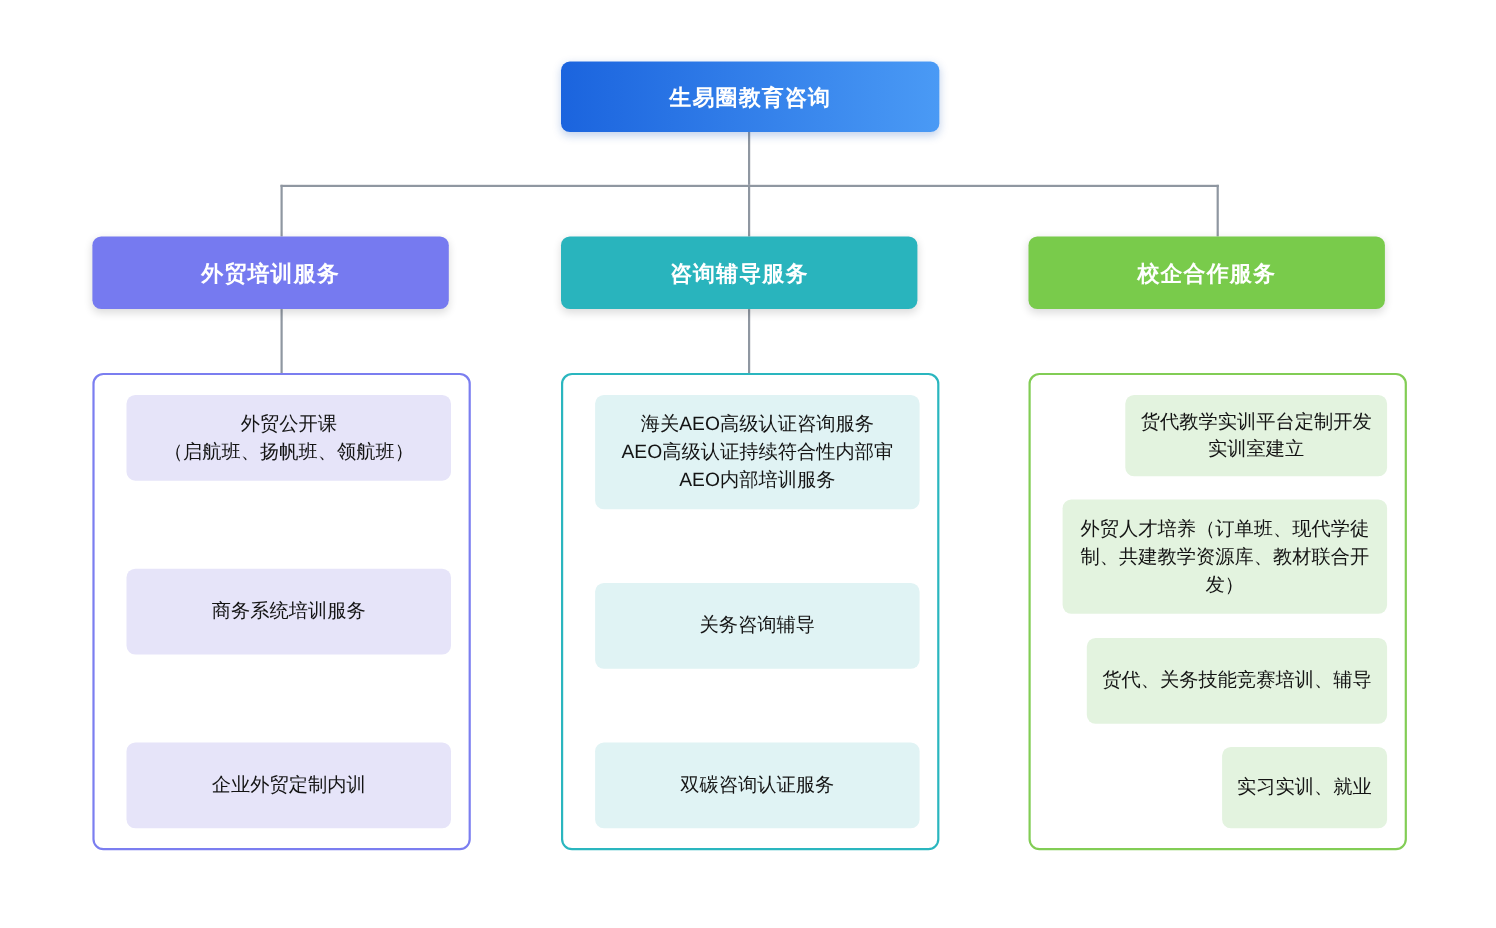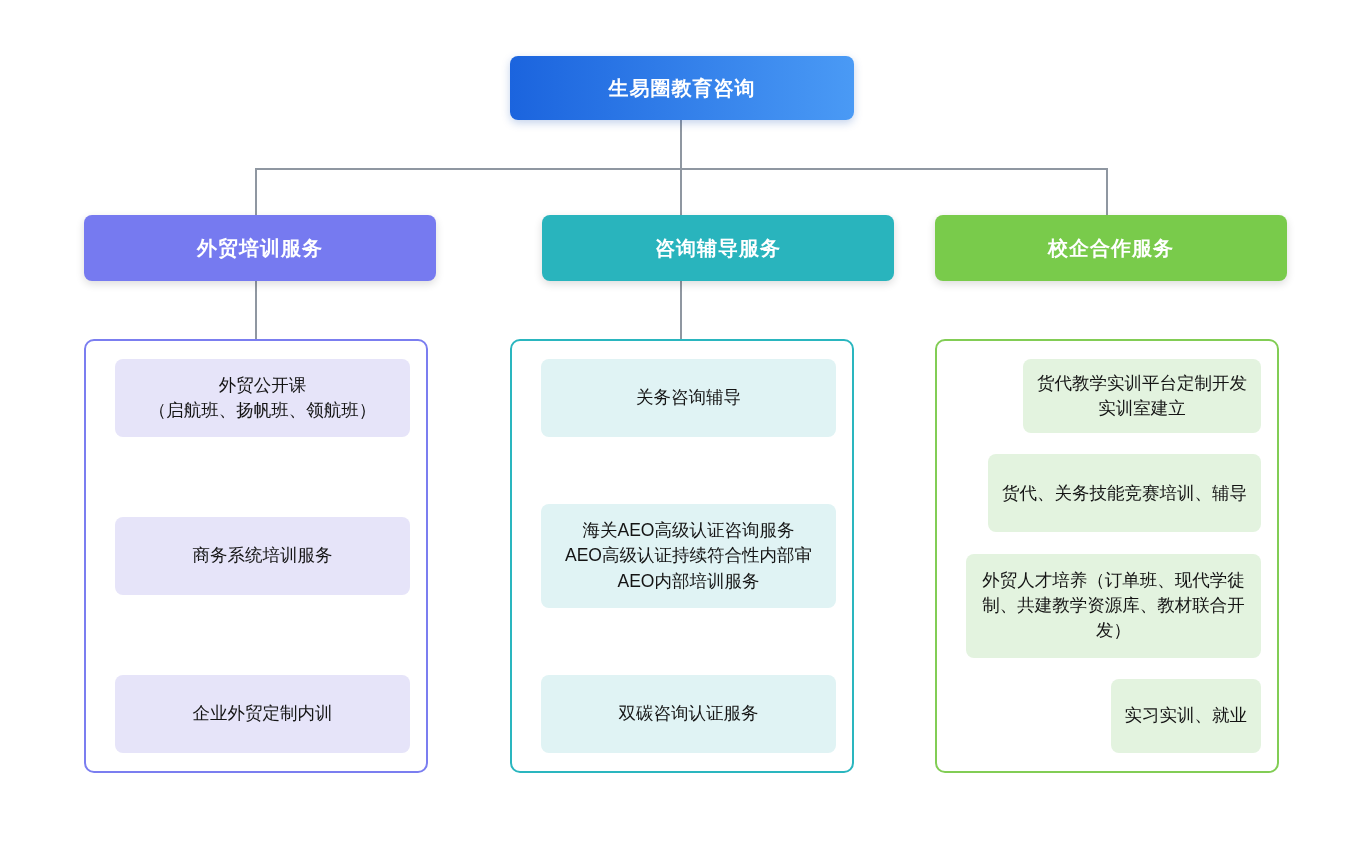--- a/index.html
+++ b/index.html
@@ -42,31 +42,31 @@
     font-size: 20px;
     font-weight: bold;
     letter-spacing: 1px;
     box-shadow: 0 3px 8px rgba(20, 80, 180, 0.25);
   }
 
   
   .branch-header {
     position: absolute;
     top: 215px;
-    width: 352px; height: 66px;
+    width: 324px; height: 66px;
     border-radius: 8px;
     display: flex; align-items: center; justify-content: center;
     color: #ffffff;
     font-size: 20px;
     font-weight: bold;
     letter-spacing: 1px;
     box-shadow: 0 3px 8px rgba(0, 0, 0, 0.14);
   }
   .branch-1 .branch-header { left: 84px;  background: #767af0; }
-  .branch-2 .branch-header { left: 510px; background: #29b4bd; margin-left: 32px; }
+  .branch-2 .branch-header { left: 510px; background: #29b4bd; }
   .branch-3 .branch-header { left: 935px; background: #79cb4b; text-align: center; }
 
   
   .branch-box {
     position: absolute;
     top: 339px;
     width: 344px; height: 434px;
     box-sizing: border-box;
     background: #ffffff;
     border-radius: 10px;
@@ -121,32 +121,32 @@
       <div class="node-item">外贸公开课
 （启航班、扬帆班、领航班）</div>
       <div class="node-item">商务系统培训服务</div>
       <div class="node-item">企业外贸定制内训</div>
     </div>
   </div>
 
   <div class="branch branch-2">
     <div class="branch-header">咨询辅导服务</div>
     <div class="branch-box">
-      <div class="node-item">关务咨询辅导</div>
       <div class="node-item tall">海关AEO高级认证咨询服务
 AEO高级认证持续符合性内部审
 AEO内部培训服务</div>
+      <div class="node-item">关务咨询辅导</div>
       <div class="node-item">双碳咨询认证服务</div>
     </div>
   </div>
 
   <div class="branch branch-3">
     <div class="branch-header">校企合作服务</div>
     <div class="branch-box">
       <div class="node-item short">货代教学实训平台定制开发
 实训室建立</div>
+      <div class="node-item tall">外贸人才培养（订单班、现代学徒制、共建教学资源库、教材联合开发）</div>
       <div class="node-item">货代、关务技能竞赛培训、辅导</div>
-      <div class="node-item tall">外贸人才培养（订单班、现代学徒制、共建教学资源库、教材联合开发）</div>
       <div class="node-item short">实习实训、就业</div>
     </div>
   </div>
 
 </div>
 
 </body></html>

